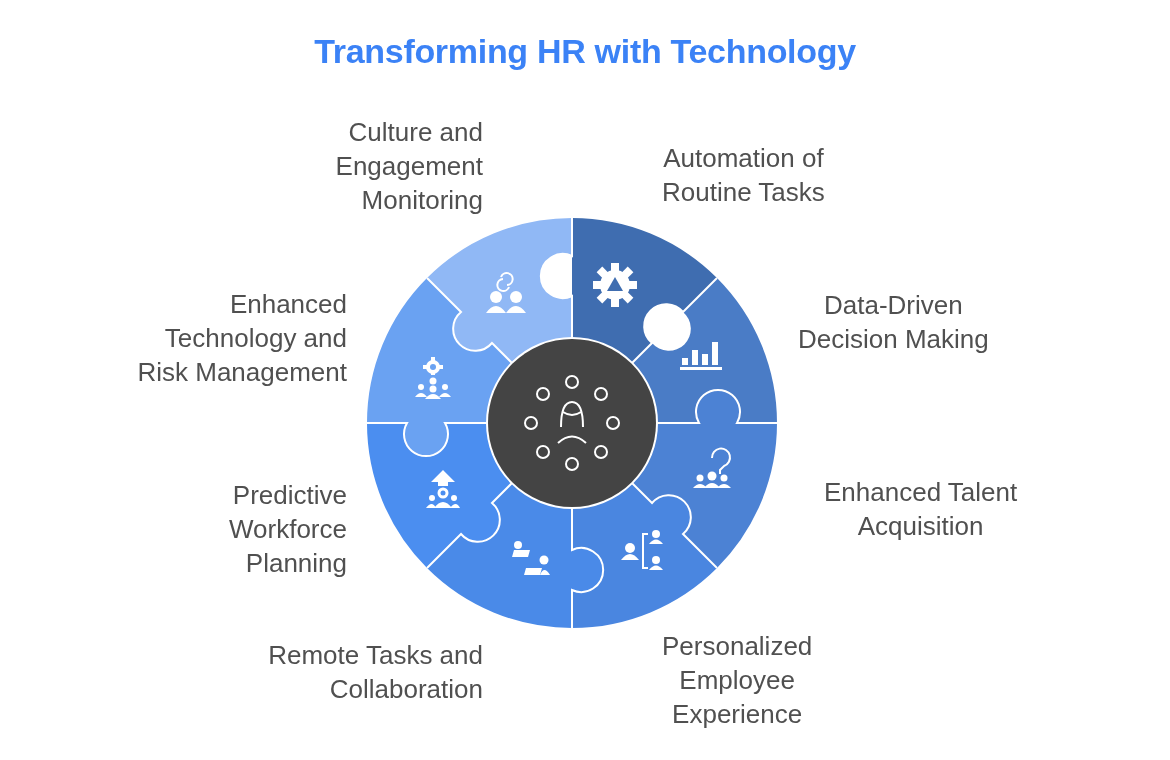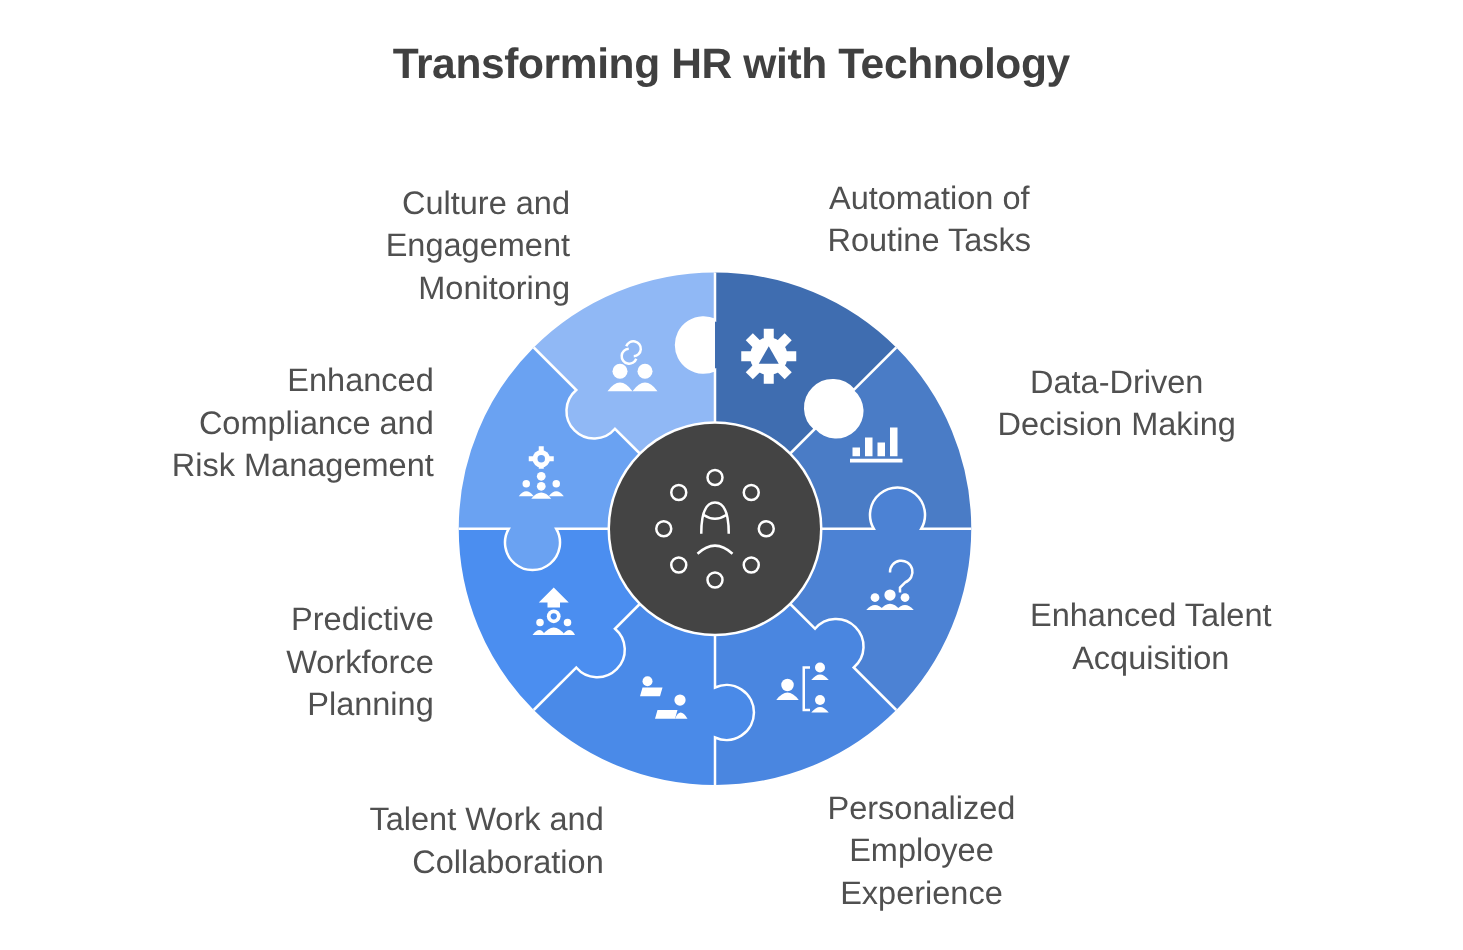--- a/index.html
+++ b/index.html
@@ -1,17 +1,17 @@
 <!DOCTYPE html>
 <html><head>
 <meta charset="utf-8">
 <style>
   html, body { margin:0; padding:0; background:#ffffff; }
   body { width:1170px; height:760px; position:relative; overflow:hidden; font-family:"Liberation Sans", sans-serif; }
-  .title { position:absolute; left:0; top:32px; width:1170px; text-align:center; font-size:34px; font-weight:bold; color:#404040; letter-spacing:-0.3px; }
+  .title { position:absolute; left:0; top:32px; width:1170px; text-align:center; font-size:34px; font-weight:bold; color:#3b82f6; letter-spacing:-0.3px; }
   .label { position:absolute; font-size:26px; line-height:34px; color:#505050; white-space:pre-line; }
   .label.right { text-align:right; }
   .label.left { text-align:center; }
   svg.wheel { position:absolute; left:0; top:0; }
   .ic { fill:#ffffff; }
   .ico { fill:none; stroke:#ffffff; stroke-width:2; }
 </style>
 </head>
 <body>
 
@@ -167,23 +167,23 @@
 
 <div class="label left" style="left:662px; top:141px;">Automation of
 Routine Tasks</div>
 <div class="label left" style="left:798px; top:288px;">Data-Driven
 Decision Making</div>
 <div class="label left" style="left:824px; top:475px;">Enhanced Talent
 Acquisition</div>
 <div class="label left" style="left:662px; top:629px;">Personalized
 Employee
 Experience</div>
-<div class="label right" style="right:687px; top:638px;">Talent Work and
+<div class="label right" style="right:687px; top:638px;">Remote Tasks and
 Collaboration</div>
 <div class="label right" style="right:823px; top:478px;">Predictive
 Workforce
 Planning</div>
 <div class="label right" style="right:823px; top:287px;">Enhanced
-Compliance and
+Technology and
 Risk Management</div>
-<div class="label right" style="right:714px; top:115px;margin-top:30px;">Culture and
+<div class="label right" style="right:687px; top:115px;">Culture and
 Engagement
 Monitoring</div>
 
 </body></html>

